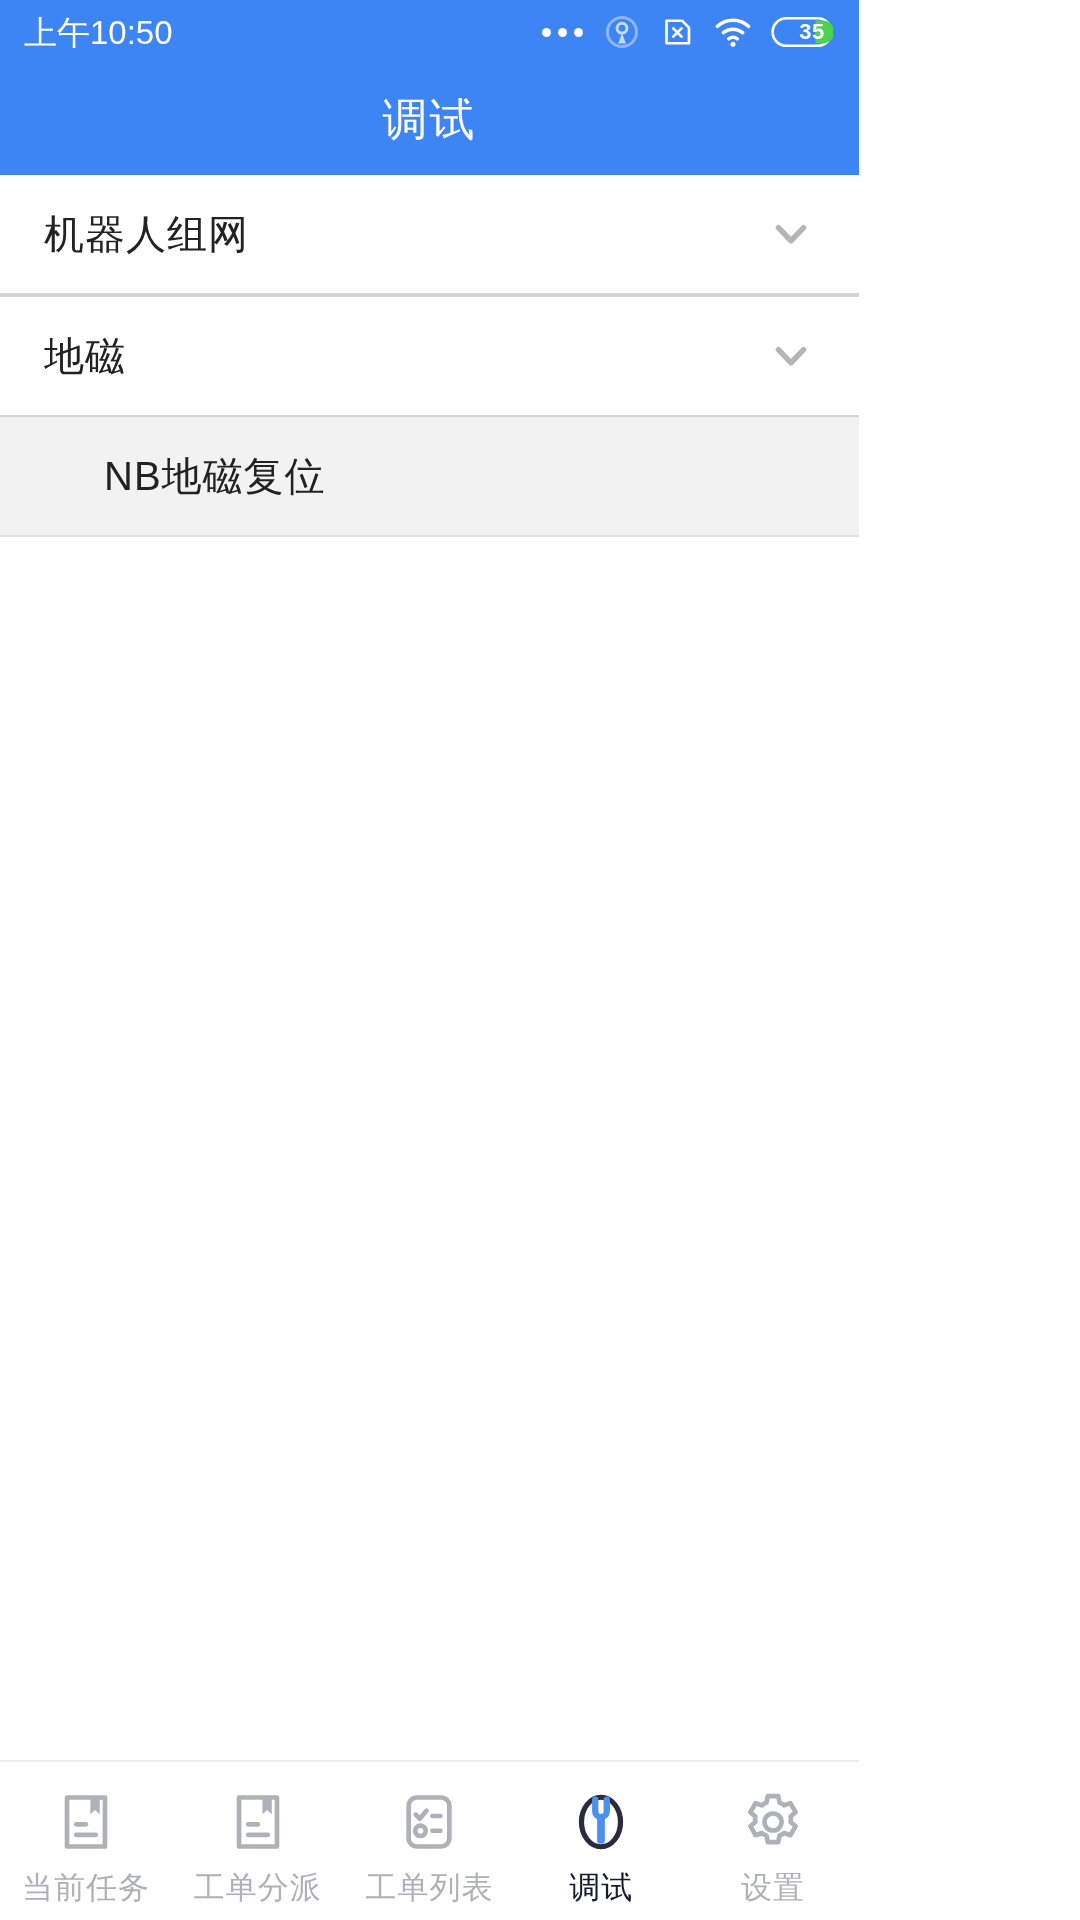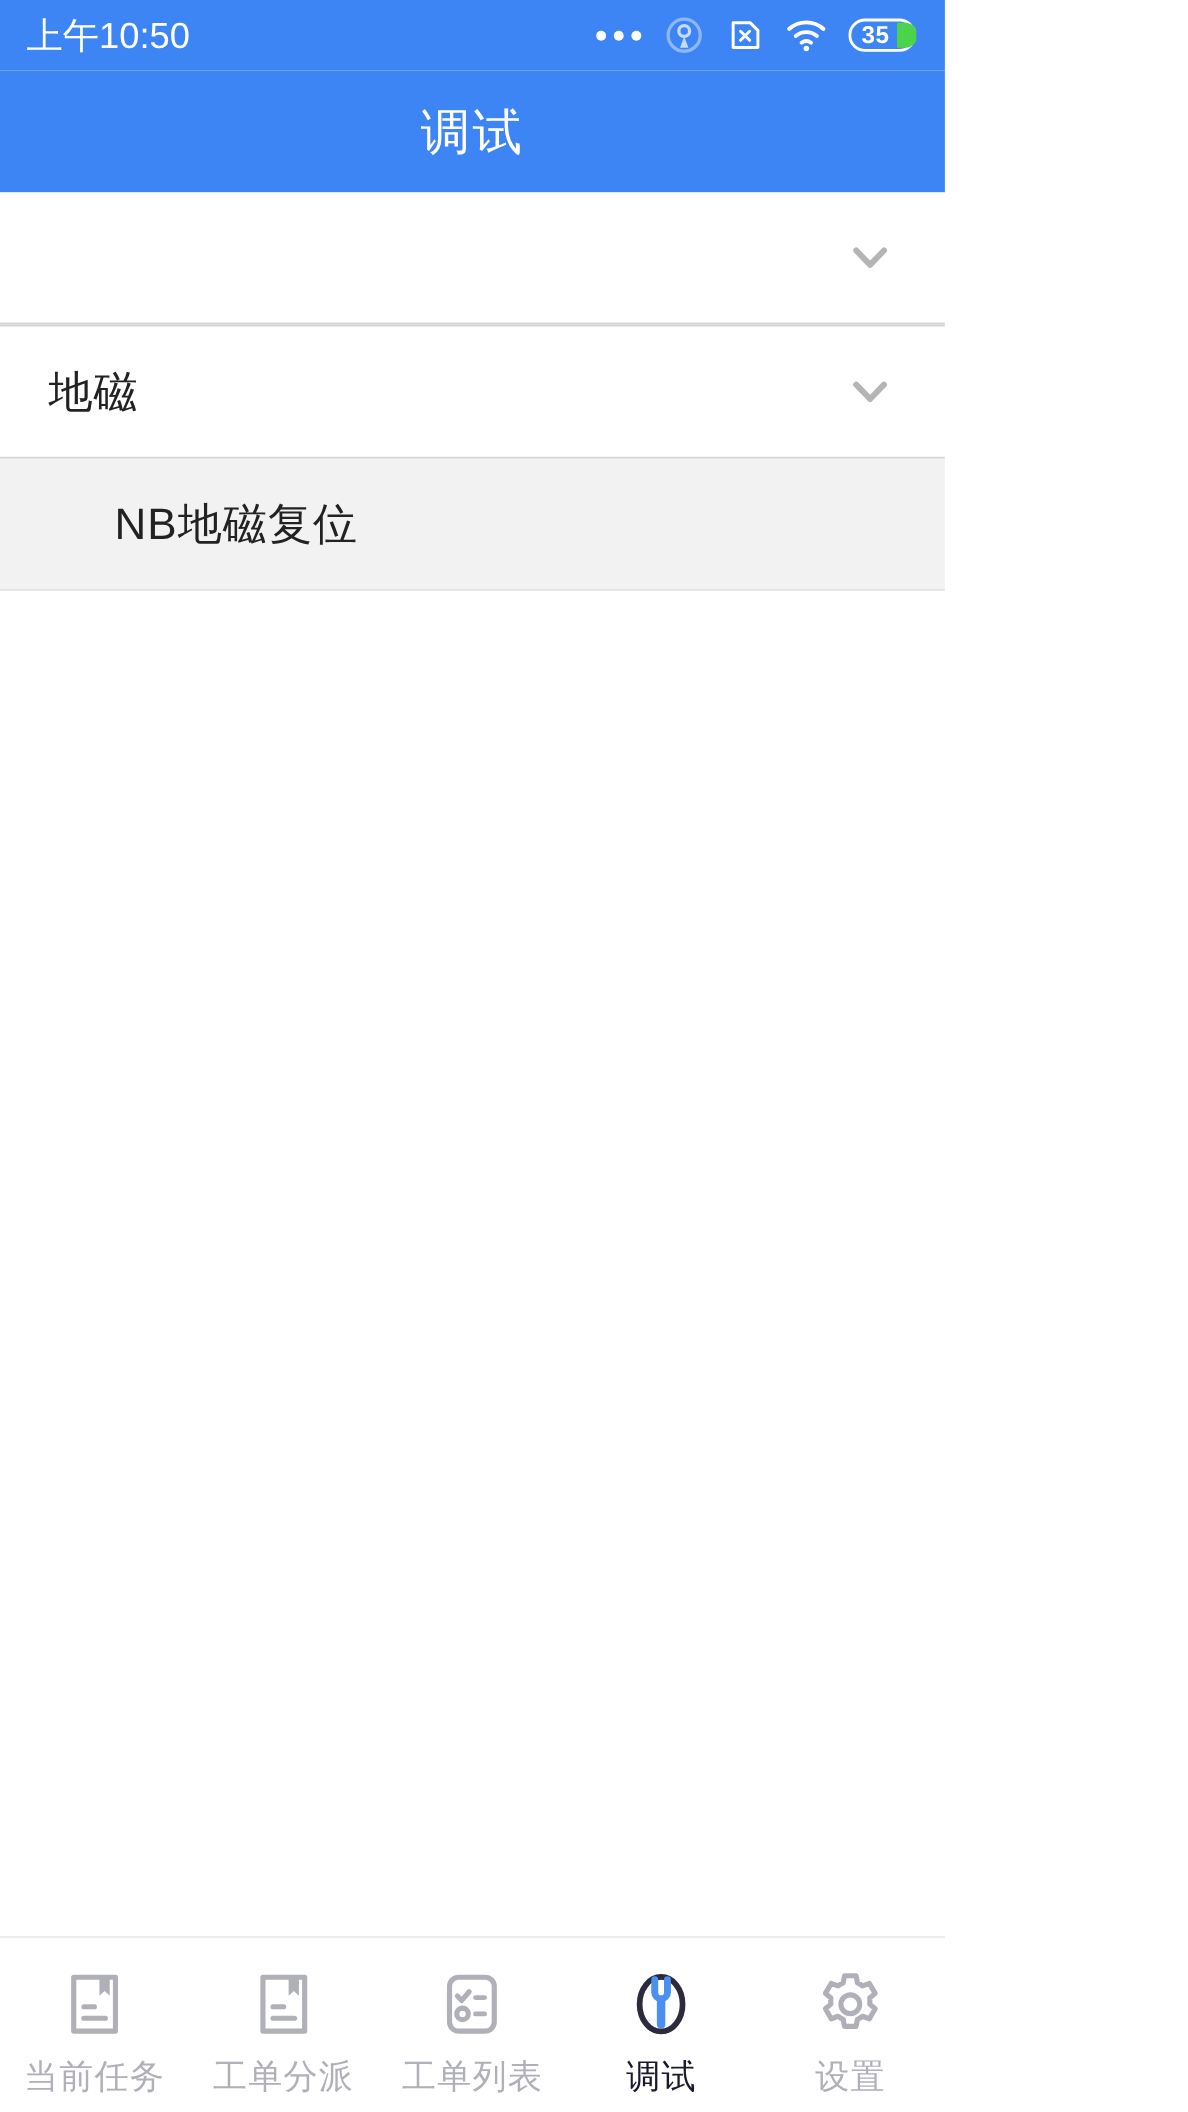--- a/index.html
+++ b/index.html
@@ -103,33 +103,34 @@
           <path d="M9.4 16.1 A4.4 4.4 0 0 1 14.6 16.1" stroke="#ffffff" stroke-width="2.1" stroke-linecap="round"></path>
           <circle cx="12" cy="19.3" r="1.5" fill="#ffffff"></circle>
         </svg>
       </span>
 
       <span class="st-icon" style="position:relative;">
         <svg width="62" height="34" viewBox="0 0 62 34" fill="none">
           <rect x="1.6" y="3.2" width="58.8" height="27.6" rx="13.8" stroke="#ffffff" stroke-width="2.6"></rect>
           <path d="M44.5 5.6 h7.4 a11 11 0 0 1 0 22.8 h-7.4 Z" fill="#4cd34c"></path>
         </svg>
-        <span style="position:absolute;left:0;top:0;width:62px;height:34px;display:flex;align-items:center;justify-content:center;font-size:22px;color:#ffffff;font-weight:700;letter-spacing:0.5px;padding-right:12px;">35</span>
+        <span style="position:absolute;left:16px;top:0;width:62px;height:34px;display:flex;align-items:center;justify-content:center;font-size:22px;color:#ffffff;font-weight:700;letter-spacing:0.5px;padding-right:12px;">35</span>
       </span>
 
     </div>
   </div>
 
   <div class="titlebar">
     <div class="title-text">调试</div>
   </div>
 
   <div class="list">
 
     <div class="row group">
+      <span class="row-label">机器人组网</span>
       <span class="chev">
         <svg width="54" height="54" viewBox="0 0 24 24" fill="none">
           <path d="M6.4 9.2 L12 15 L17.6 9.2" stroke="#b5b5b5" stroke-width="2.4" stroke-linecap="round" stroke-linejoin="round"></path>
         </svg>
       </span>
     </div>
     <div class="sep"></div>
 
     <div class="sep"></div>
 

